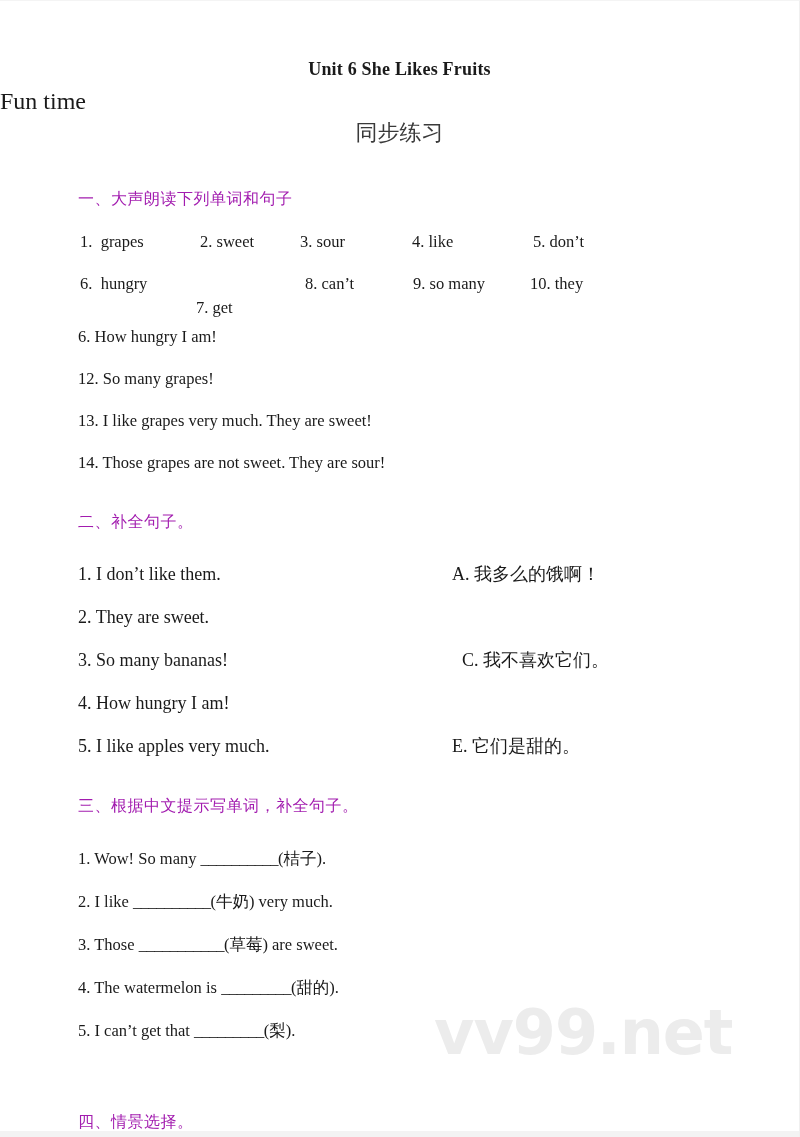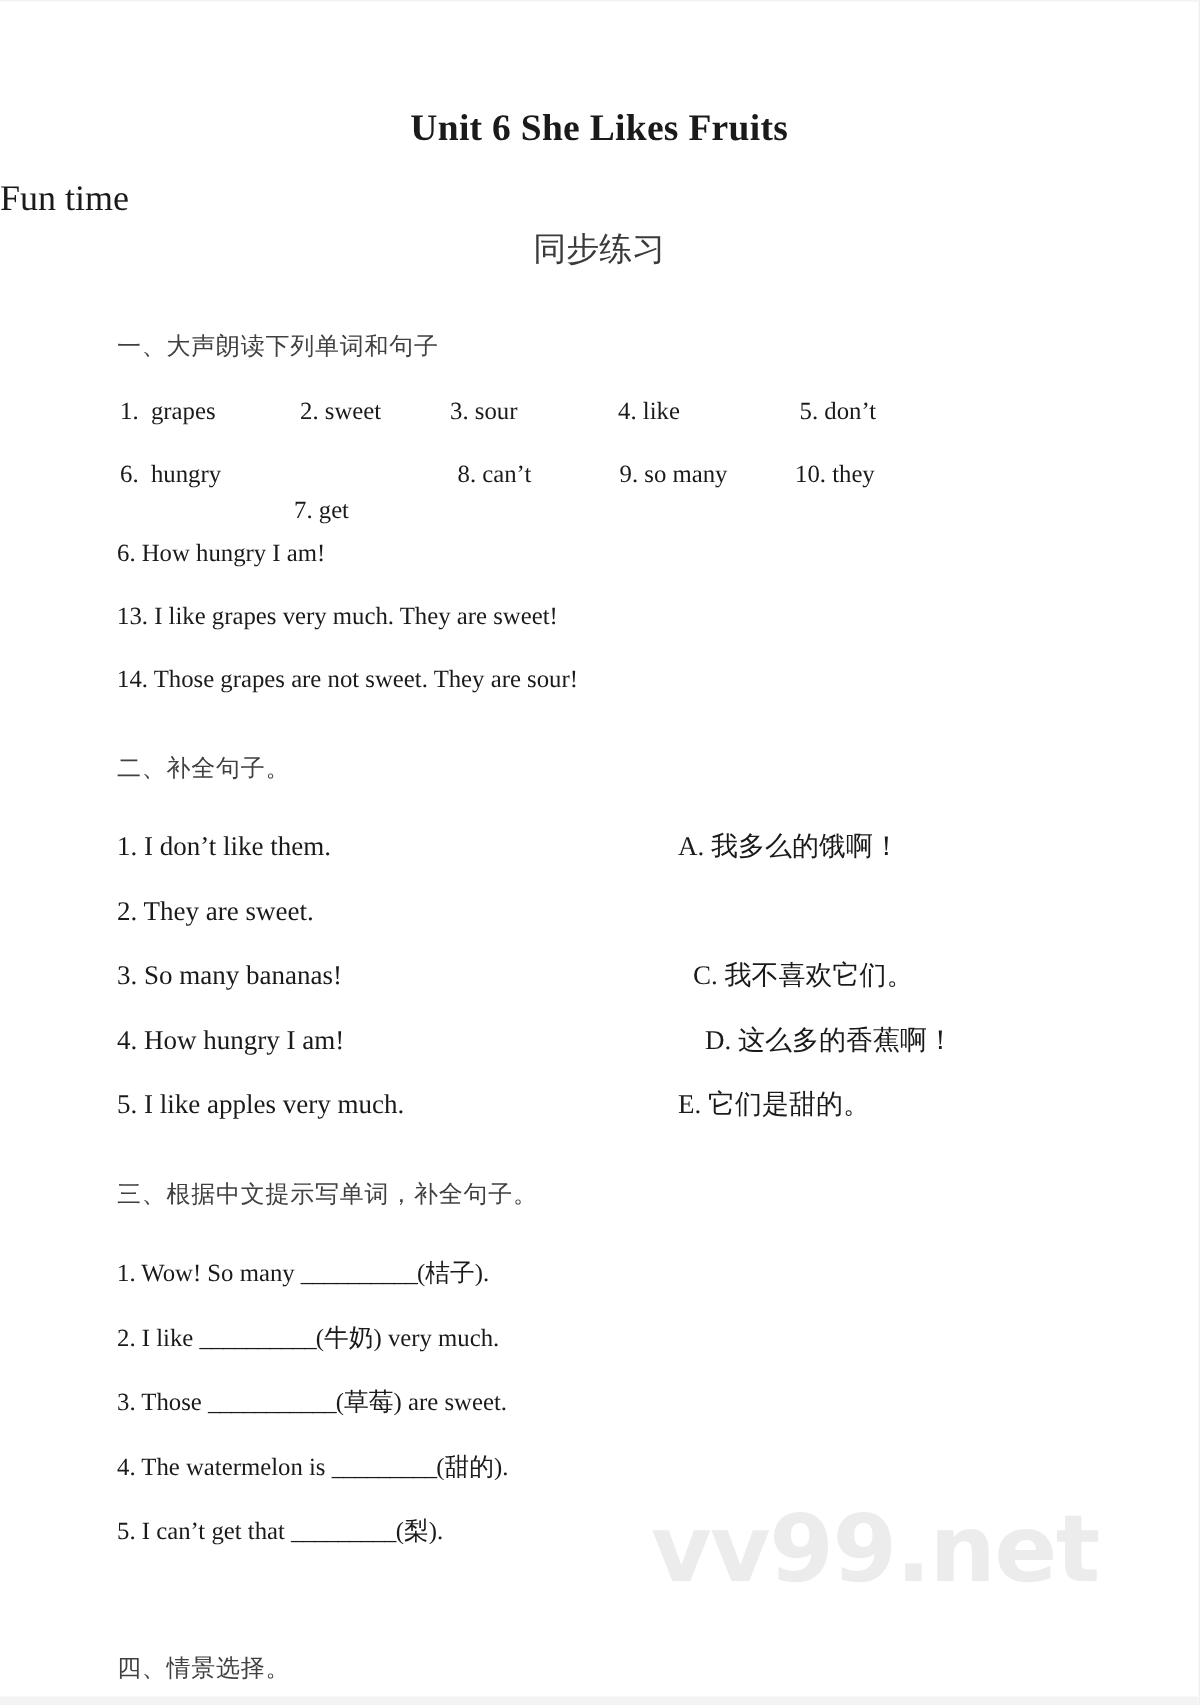--- a/index.html
+++ b/index.html
@@ -47,24 +47,24 @@
   }
 
   .content {
     position: relative;
     z-index: 2;
   }
 
   
   .title-main {
     text-align: center;
-    font-size: 25px;
+    font-size: 18px;
     font-weight: 600;
     letter-spacing: 0.2px;
-    margin: 12px;
+    margin: 0;
     padding-top: 57px;
     line-height: 1.25;
   }
   .title-sub {
     text-align: left;
     font-size: 24px;
     font-weight: 400;
     margin: 0;
     padding-top: 6px;
     line-height: 1.2;
@@ -75,21 +75,21 @@
     font-weight: 400;
     margin: 0;
     padding-top: 5px;
     line-height: 1.2;
     color: #3a3a3a;
   }
 
   
   .section-heading {
     font-size: 16px;
-    color: #404040;
+    color: #a21caf;
     margin: 0;
     padding-left: 78px;
     letter-spacing: 0.5px;
   }
   .h-one   { padding-top: 42px; }
   .h-two   { padding-top: 28px; }
   .h-three { padding-top: 28px; }
   .h-four  { padding-top: 60px; }
 
   
@@ -186,40 +186,40 @@
       <li class="word-row">
         <span class="word-cell" style="left:80px;"><span>6.</span>&nbsp;&nbsp;<span>hungry</span></span>
         <span class="word-cell" style="left:196px;margin-top:24px;"><span>7.</span>&nbsp;<span>get</span></span>
         <span class="word-cell" style="left:305px;"><span>8.</span>&nbsp;<span>can’t</span></span>
         <span class="word-cell" style="left:413px;"><span>9.</span>&nbsp;<span>so many</span></span>
         <span class="word-cell" style="left:530px;"><span>10.</span>&nbsp;<span>they</span></span>
       </li>
     </ul>
 
     <p class="sentence">6. How hungry I am!</p>
+    <p class="sentence">12. So many grapes!</p>
     <p class="sentence">13. I like grapes very much. They are sweet!</p>
     <p class="sentence">14. Those grapes are not sweet. They are sour!</p>
 
     <p class="section-heading h-two">二、补全句子。</p>
 
     <ul class="match-list">
       <li class="match-row">
         <span class="match-left">1. I don’t like them.</span>
         <span class="match-right" style="left:452px;">A.  我多么的饿啊！</span>
       </li>
       <li class="match-row">
         <span class="match-left">2. They are sweet.</span>
       </li>
       <li class="match-row">
         <span class="match-left">3. So many bananas!</span>
         <span class="match-right" style="left:462px;">C.  我不喜欢它们。</span>
       </li>
       <li class="match-row">
         <span class="match-left">4. How hungry I am!</span>
-        <span class="match-right" style="left:470px;">D.  这么多的香蕉啊！</span>
       </li>
       <li class="match-row">
         <span class="match-left">5. I like apples very much.</span>
         <span class="match-right" style="left:452px;">E.  它们是甜的。</span>
       </li>
     </ul>
 
     <p class="section-heading h-three">三、根据中文提示写单词，补全句子。</p>
 
     <ul class="blank-list">

